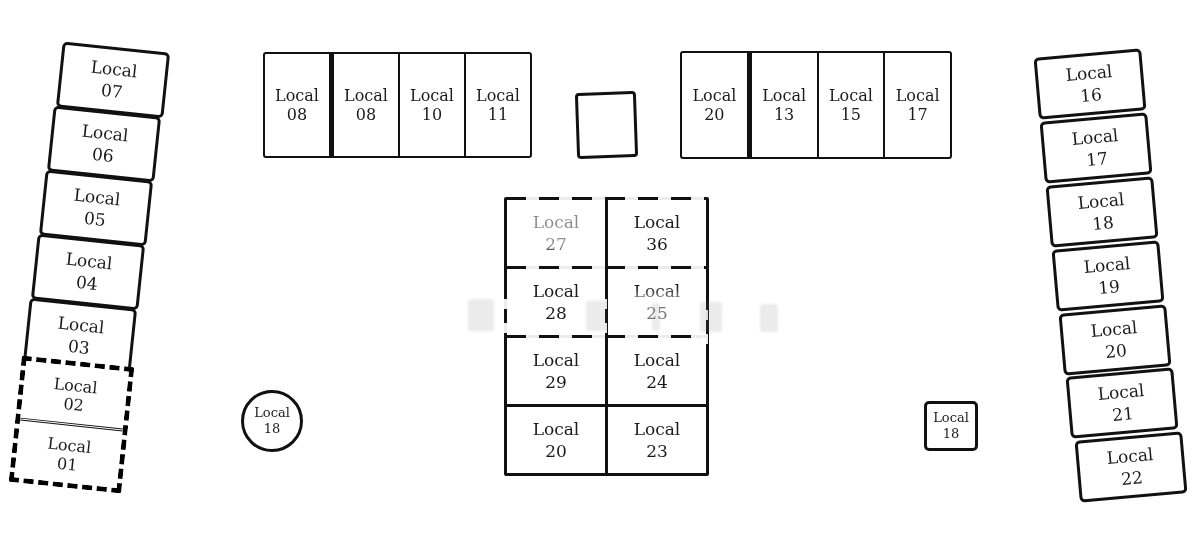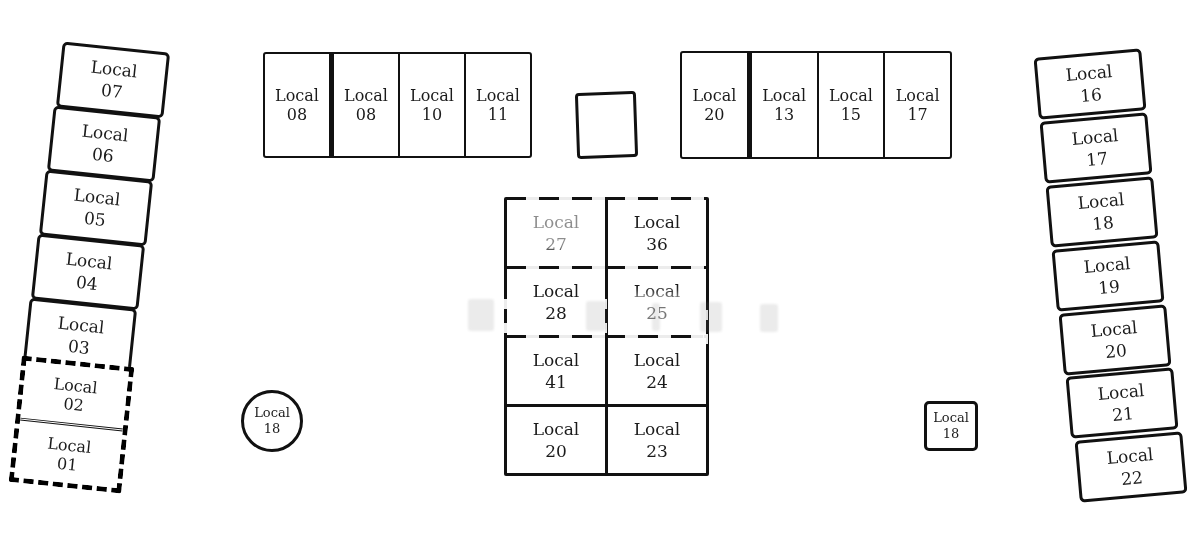--- a/index.html
+++ b/index.html
@@ -146,21 +146,21 @@
     <div class="cell">
       <span class="word">Local</span>
       <span class="num">28</span>
     </div>
     <div class="cell">
       <span class="word">Local</span>
       <span class="num">25</span>
     </div>
     <div class="cell">
       <span class="word">Local</span>
-      <span class="num">41</span>
+      <span class="num">29</span>
     </div>
     <div class="cell">
       <span class="word">Local</span>
       <span class="num">24</span>
     </div>
     <div class="cell">
       <span class="word">Local</span>
       <span class="num">20</span>
     </div>
     <div class="cell">

